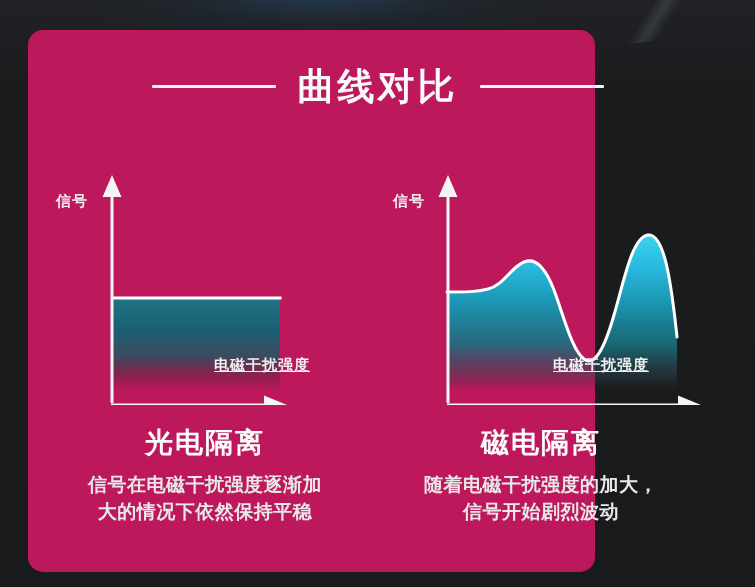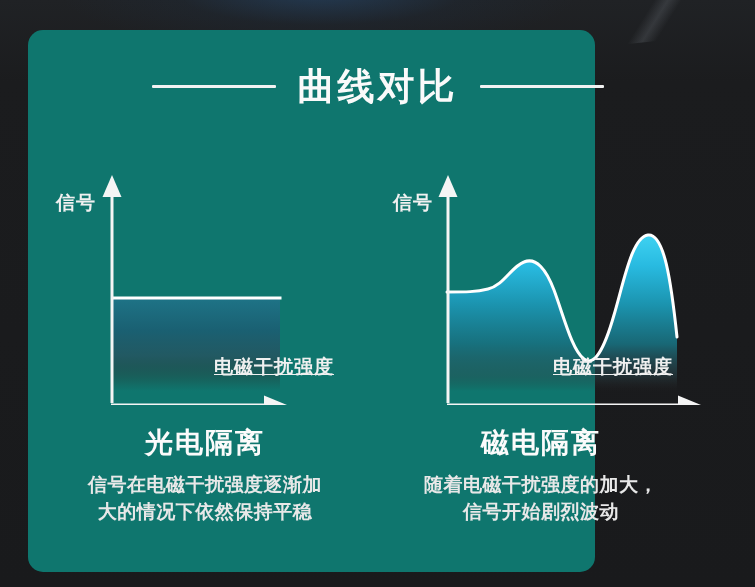--- a/index.html
+++ b/index.html
@@ -33,21 +33,21 @@
     transform: rotate(-6deg);
   }
 
   
   #panel {
     position: absolute;
     left: 28px;
     top: 30px;
     width: 567px;
     height: 542px;
-    background: #0f766e;
+    background: #be185d;
     border-radius: 15px;
   }
 
   
   #title-row {
     position: absolute;
     left: 0; top: 27px;
     width: 699px;
     height: 58px;
     display: flex;
@@ -81,21 +81,21 @@
   #chart-right { left: 348px; }
 
   .chart-svg {
     position: absolute;
     left: 0; top: 0;
   }
 
   .axis-label {
     position: absolute;
     color: #f0f0f0;
-    font-size: 19px;
+    font-size: 15px;
     font-weight: bold;
     letter-spacing: 1px;
     white-space: nowrap;
     line-height: 1;
   }
   .y-axis-label { left: 16px; top: 48px; }
   .x-axis-label { left: 174px; top: 212px; text-decoration: underline; }
   #chart-right .y-axis-label { left: 17px; top: 48px; }
   #chart-right .x-axis-label { left: 177px; top: 212px; }
 

